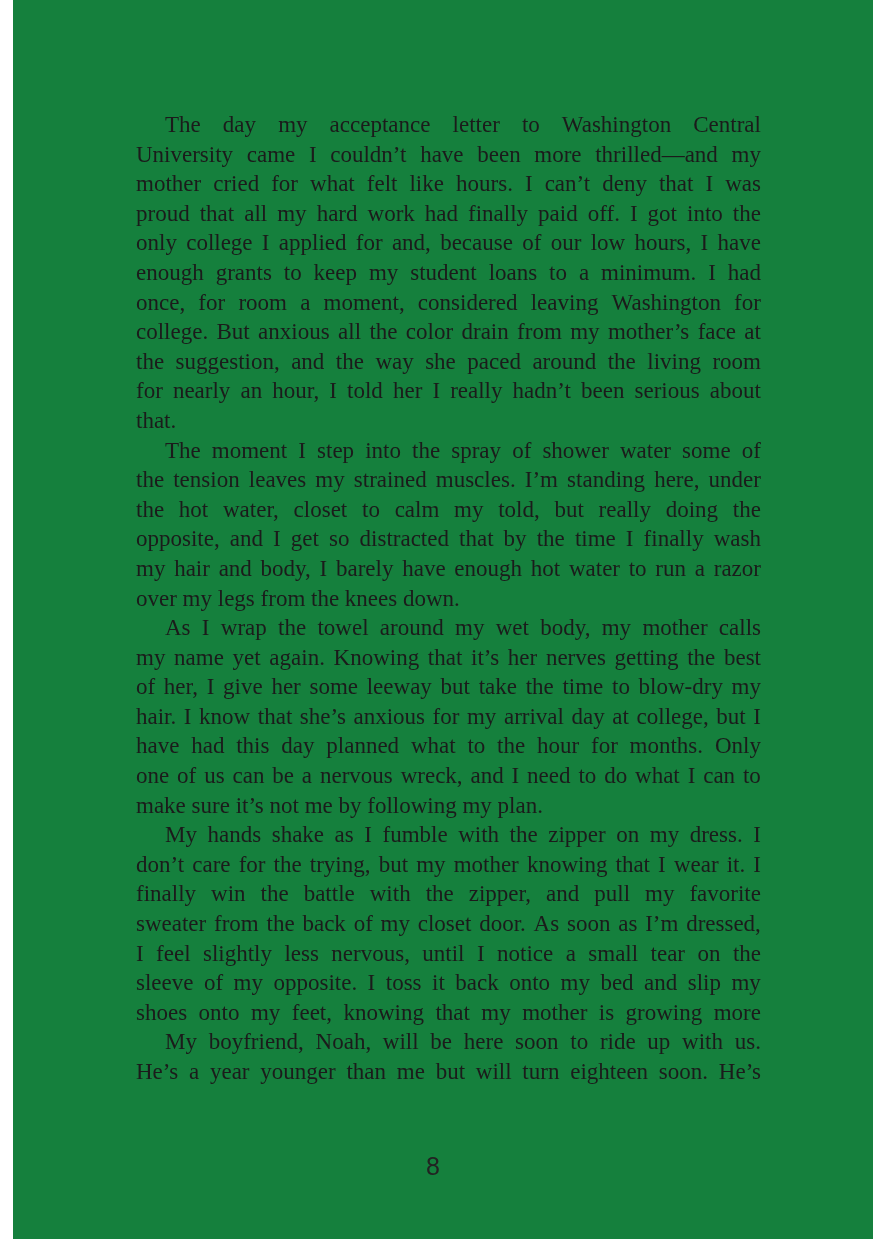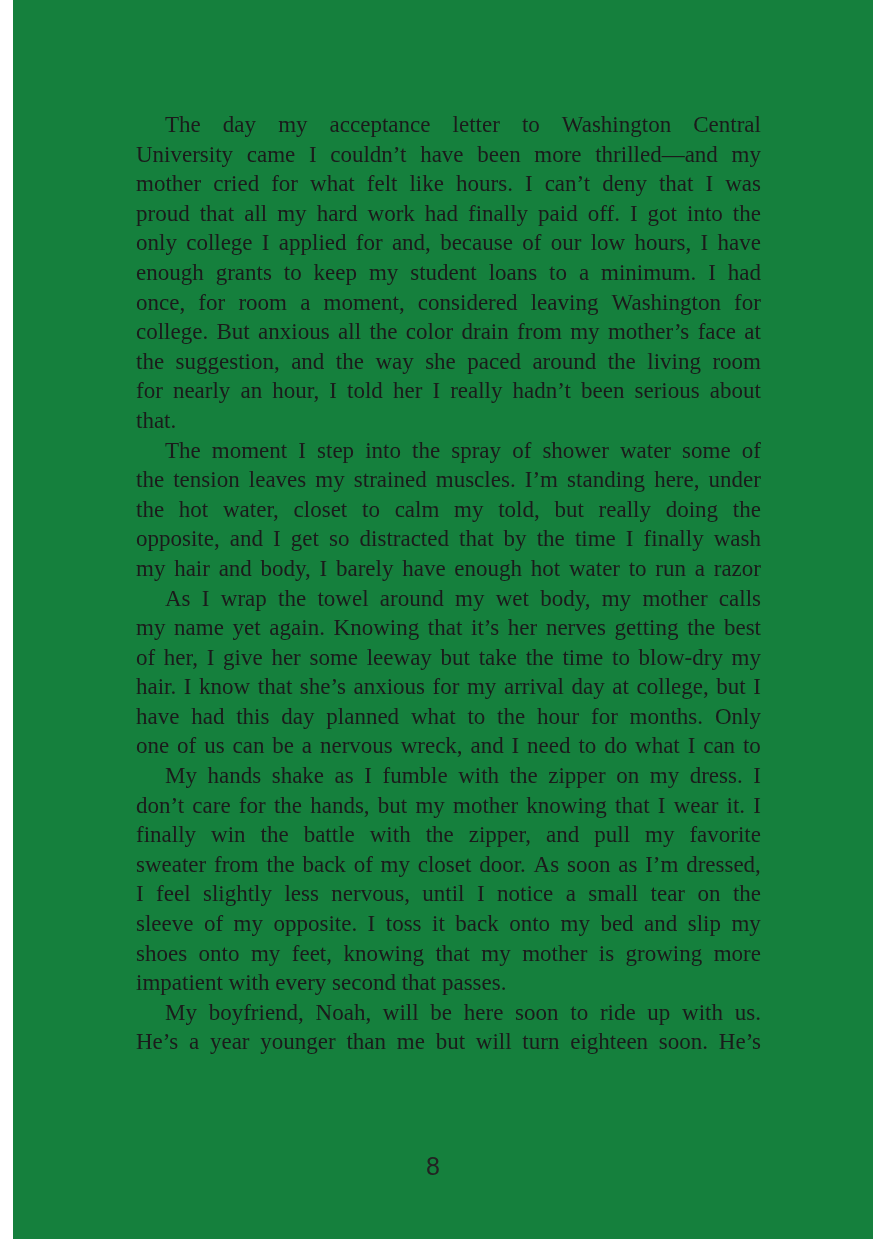--- a/index.html
+++ b/index.html
@@ -272,20 +272,21 @@
           <span>barely</span>
           <span>have</span>
           <span>enough</span>
           <span>hot</span>
           <span>water</span>
           <span>to</span>
           <span>run</span>
           <span>a</span>
           <span>razor</span>
         </div>
+        <div class="line flush">over my legs from the knees down.</div>
       </div>
       <div class="para">
         <div class="line first">
           <span>As</span>
           <span>I</span>
           <span>wrap</span>
           <span>the</span>
           <span>towel</span>
           <span>around</span>
           <span>my</span>
@@ -367,20 +368,21 @@
           <span>and</span>
           <span>I</span>
           <span>need</span>
           <span>to</span>
           <span>do</span>
           <span>what</span>
           <span>I</span>
           <span>can</span>
           <span>to</span>
         </div>
+        <div class="line flush">make sure it’s not me by following my plan.</div>
       </div>
       <div class="para">
         <div class="line first">
           <span>My</span>
           <span>hands</span>
           <span>shake</span>
           <span>as</span>
           <span>I</span>
           <span>fumble</span>
           <span>with</span>
@@ -389,21 +391,21 @@
           <span>on</span>
           <span>my</span>
           <span>dress.</span>
           <span>I</span>
         </div>
         <div class="line">
           <span>don’t</span>
           <span>care</span>
           <span>for</span>
           <span>the</span>
-          <span>hands,</span>
+          <span>trying,</span>
           <span>but</span>
           <span>my</span>
           <span>mother</span>
           <span>knowing</span>
           <span>that</span>
           <span>I</span>
           <span>wear</span>
           <span>it.</span>
           <span>I</span>
         </div>
@@ -472,21 +474,20 @@
           <span>my</span>
           <span>feet,</span>
           <span>knowing</span>
           <span>that</span>
           <span>my</span>
           <span>mother</span>
           <span>is</span>
           <span>growing</span>
           <span>more</span>
         </div>
-        <div class="line flush">impatient with every second that passes.</div>
       </div>
       <div class="para">
         <div class="line first">
           <span>My</span>
           <span>boyfriend,</span>
           <span>Noah,</span>
           <span>will</span>
           <span>be</span>
           <span>here</span>
           <span>soon</span>

